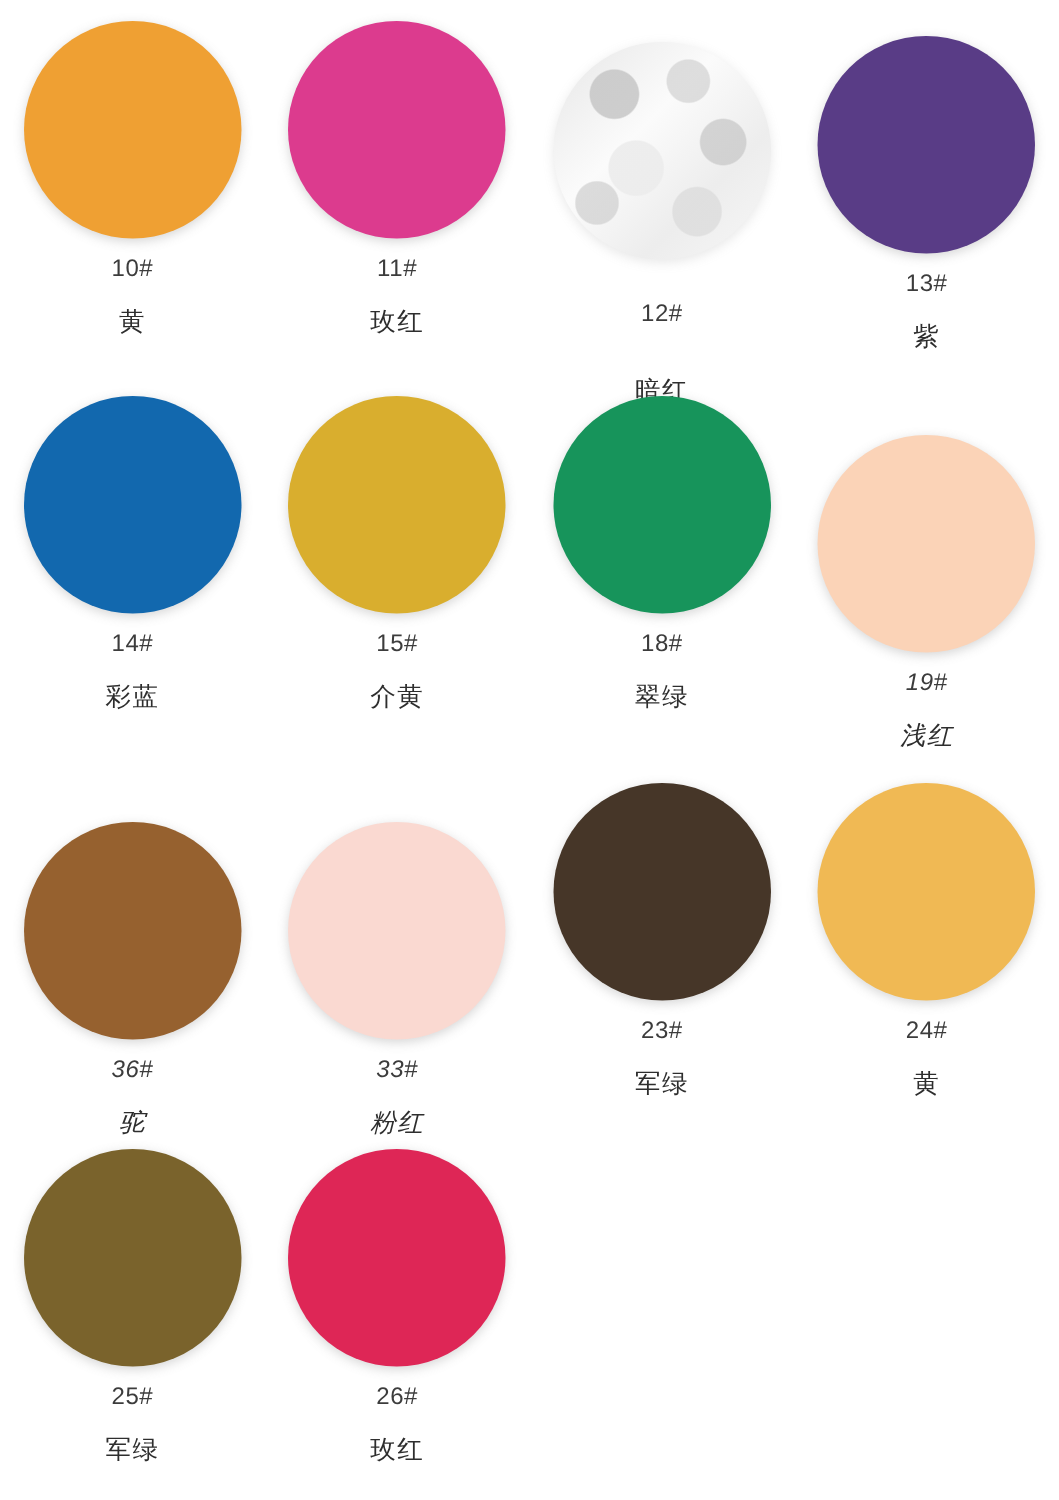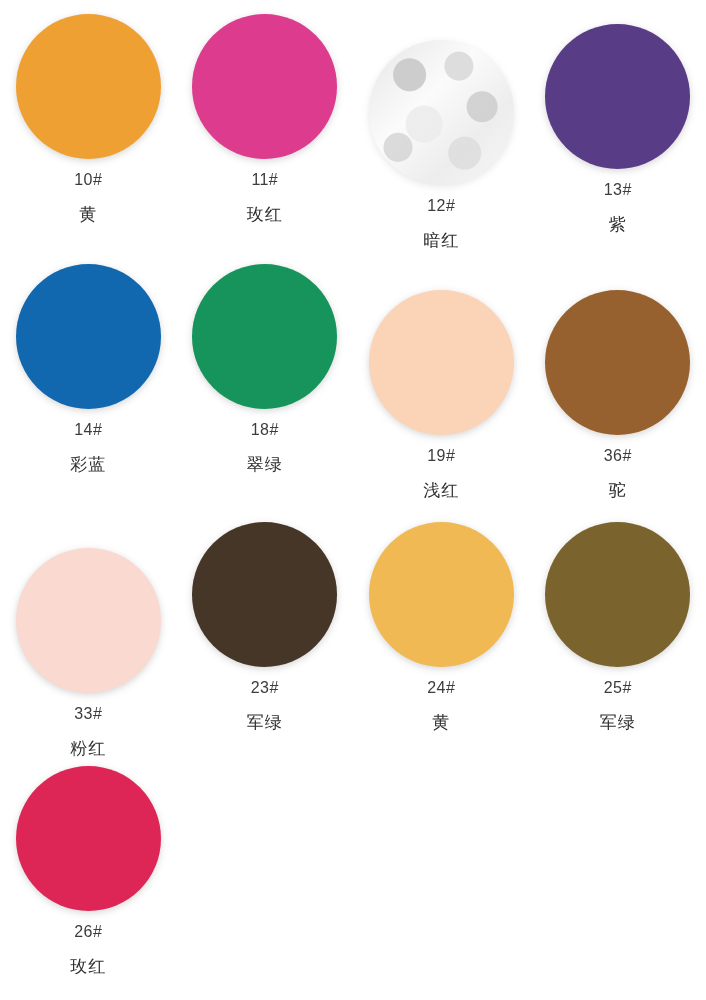--- a/index.html
+++ b/index.html
@@ -23,22 +23,22 @@
   }
   .swatch-cell {
     display: flex;
     flex-direction: column;
     align-items: center;
     justify-content: flex-start;
     padding-top: 14px;
     box-sizing: border-box;
   }
   
-  .swatch-cell.section-break { padding-top: 40px; }
-  .swatch-cell.nudge-down    { padding-top: 40px; }
+  .swatch-cell.section-break { padding-top: 40px; font-style: italic; }
+  .swatch-cell.nudge-down    { padding-top: 28px; gap: 16px; }
   .swatch-cell.nudge-up      { padding-top: 24px; }
 
   .swatch-disc {
     width: 145px;
     height: 145px;
     border-radius: 50%;
     box-shadow: 0 2px 7px rgba(120,120,120,0.30);
     flex: none;
   }
   
@@ -92,20 +92,25 @@
       <div class="swatch-disc" style="background-color: rgb(89, 60, 134);"></div>
       <div class="swatch-code">13#</div>
       <div class="swatch-name">紫</div>
     </div>
     <div class="swatch-cell">
       <div class="swatch-disc" style="background-color: rgb(18, 104, 174);"></div>
       <div class="swatch-code">14#</div>
       <div class="swatch-name">彩蓝</div>
     </div>
     <div class="swatch-cell">
+      <div class="swatch-disc" style="background-color: rgb(217, 174, 46);"></div>
+      <div class="swatch-code">15#</div>
+      <div class="swatch-name">介黄</div>
+    </div>
+    <div class="swatch-cell">
       <div class="swatch-disc" style="background-color: rgb(23, 148, 91);"></div>
       <div class="swatch-code">18#</div>
       <div class="swatch-name">翠绿</div>
     </div>
     <div class="swatch-cell section-break">
       <div class="swatch-disc" style="background-color: rgb(251, 211, 183);"></div>
       <div class="swatch-code">19#</div>
       <div class="swatch-name">浅红</div>
     </div>
     <div class="swatch-cell section-break">

